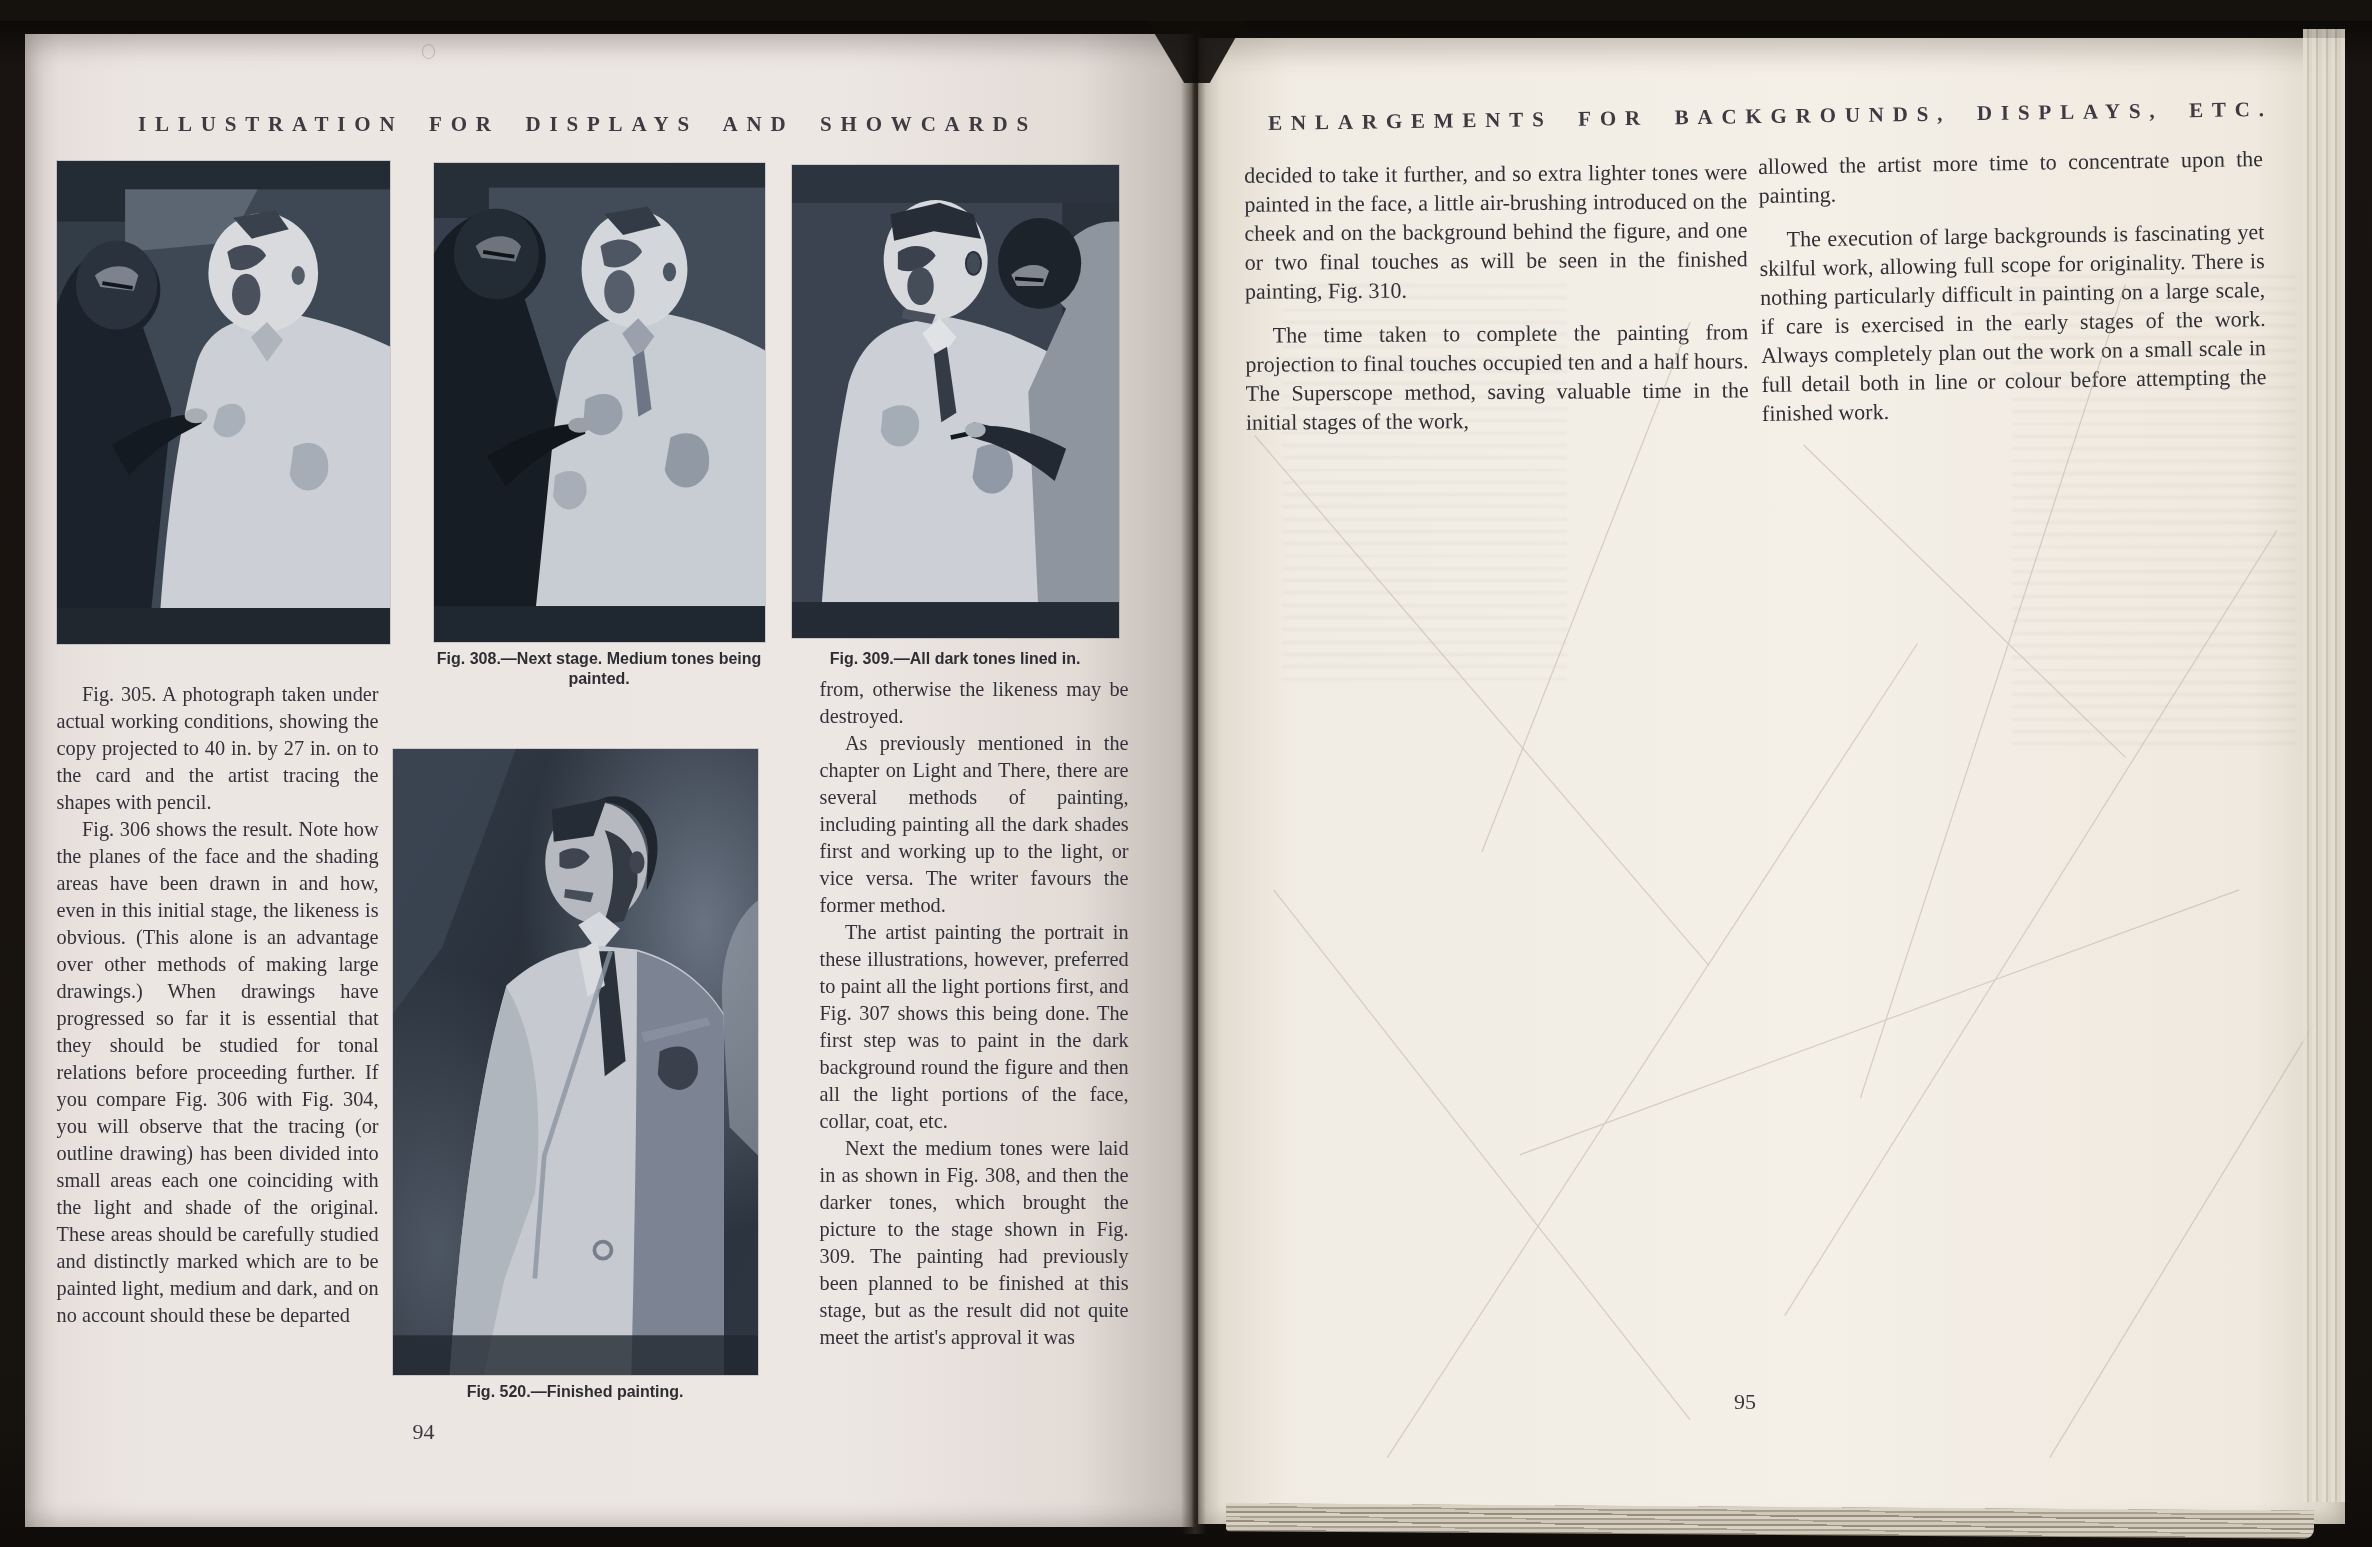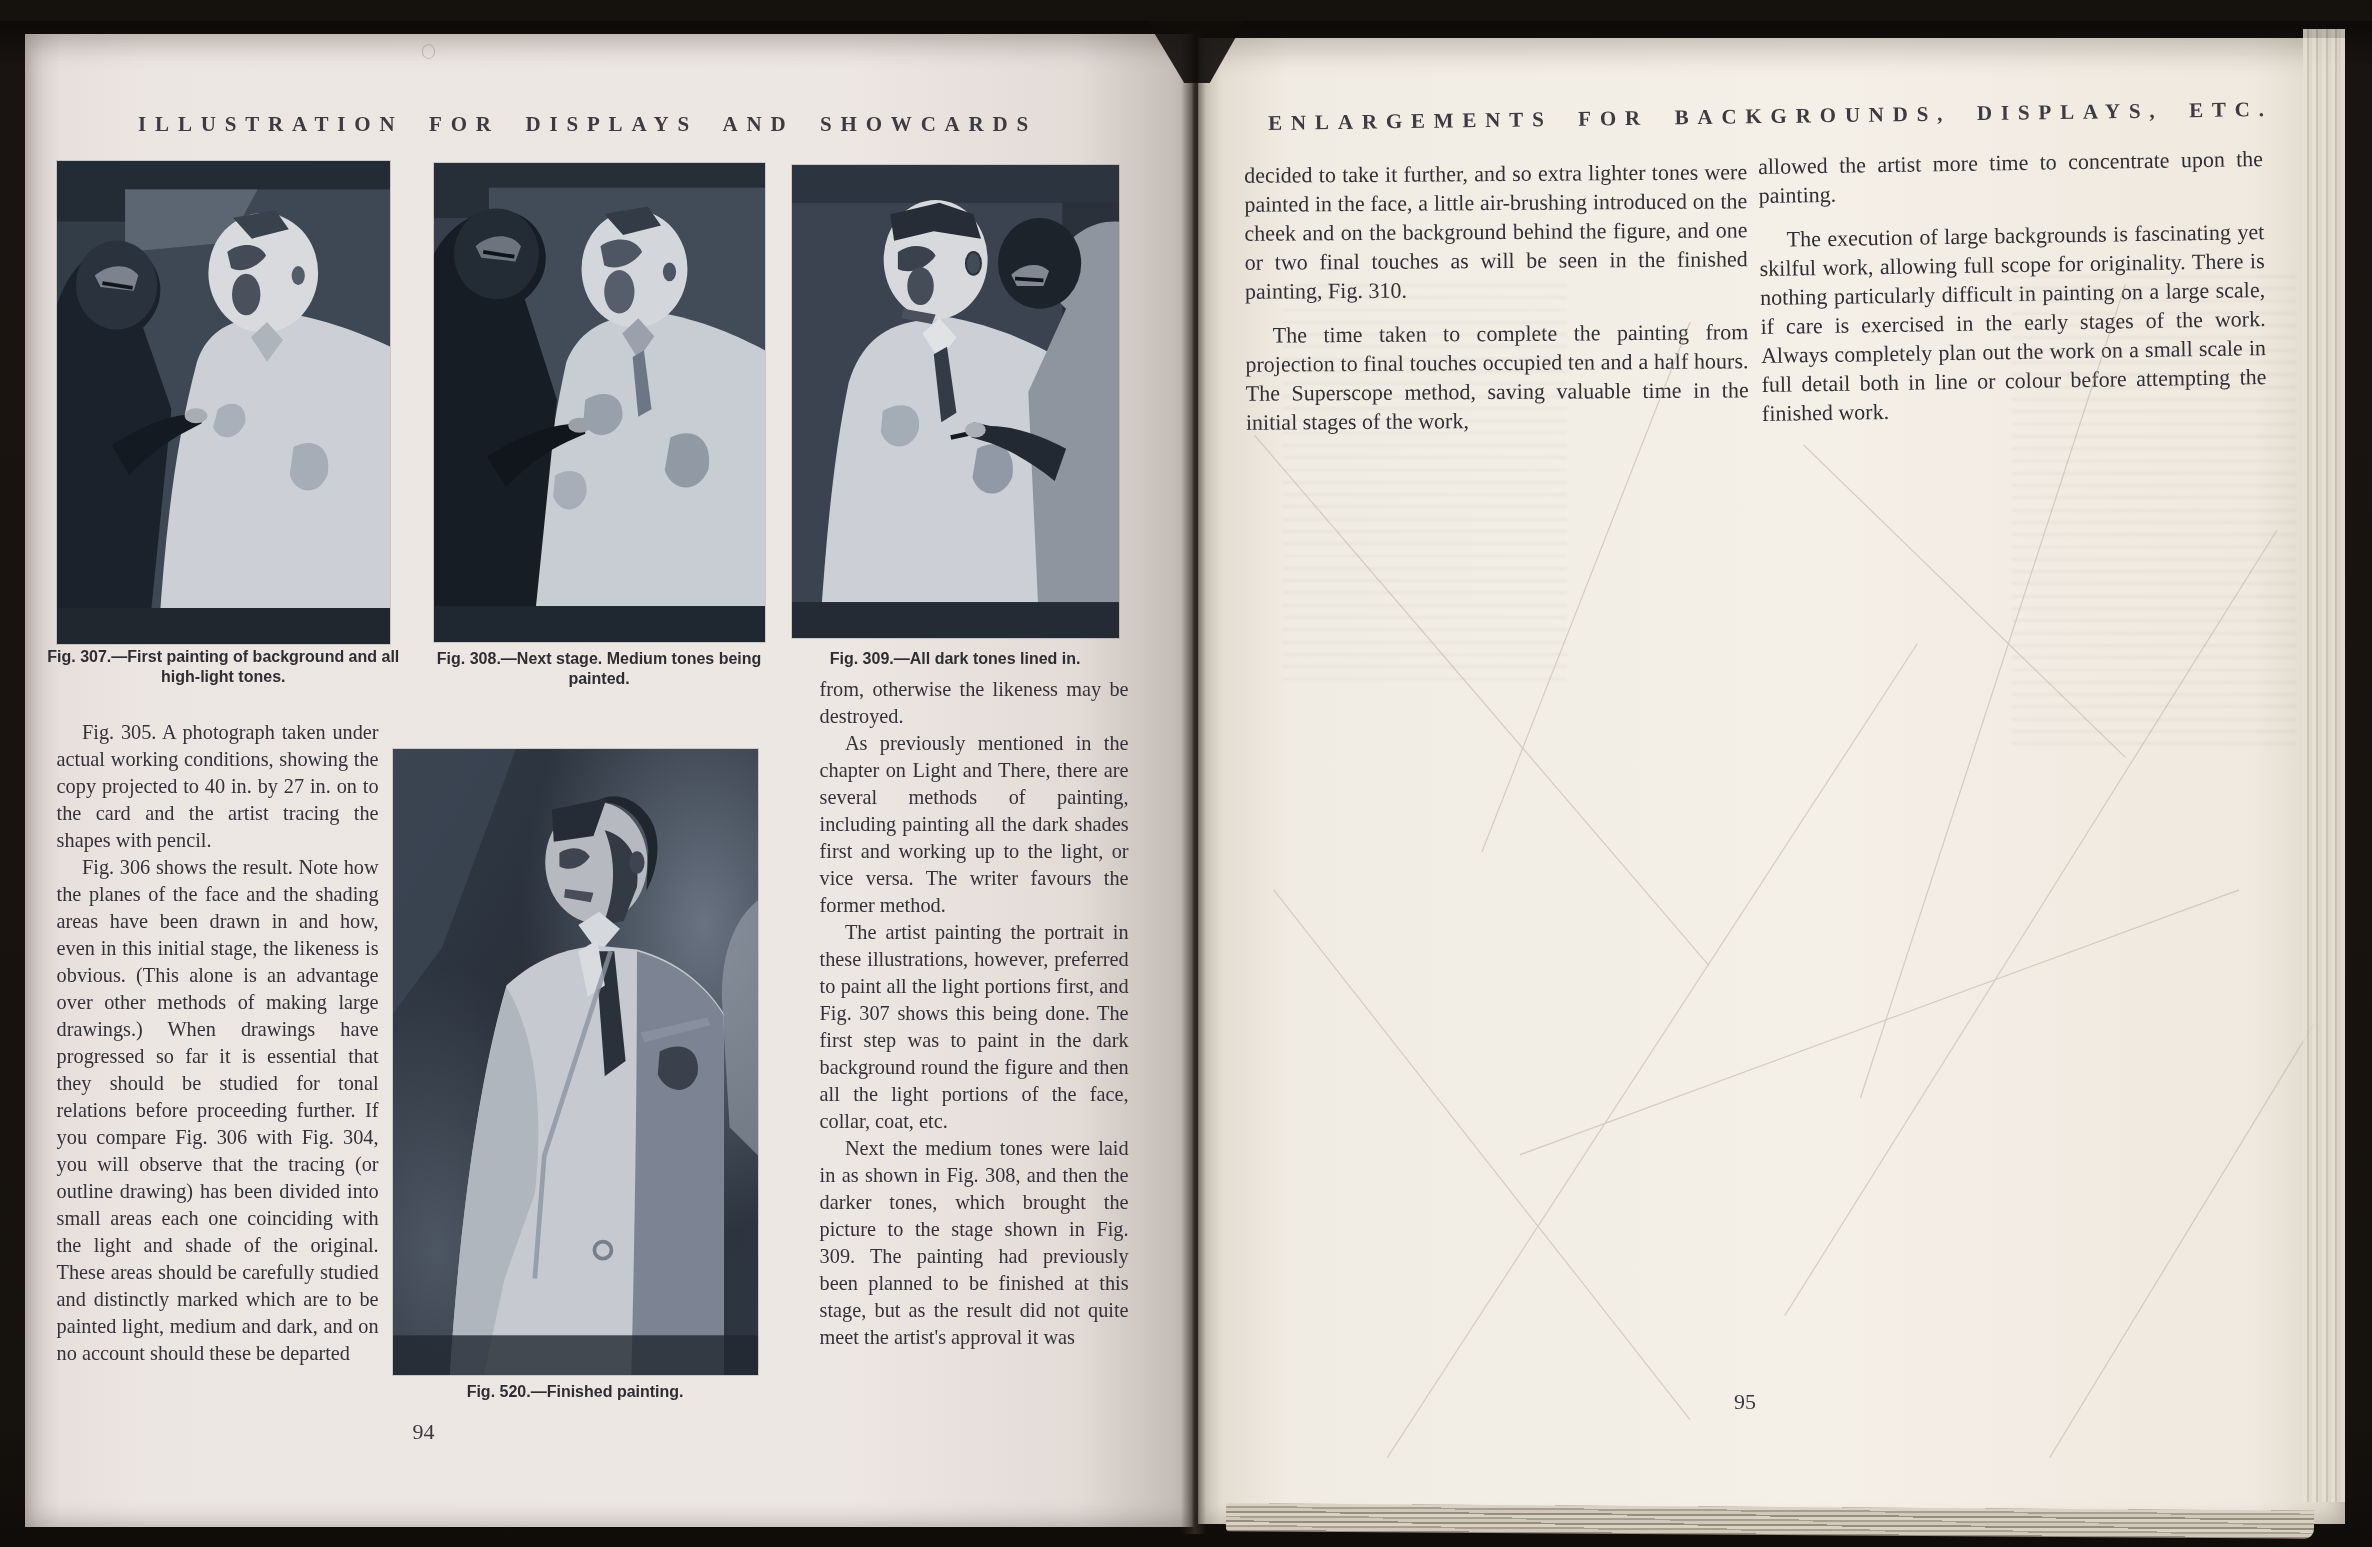--- a/index.html
+++ b/index.html
@@ -127,25 +127,24 @@
         <ellipse cx="262" cy="104" rx="44" ry="48" fill="#1c232b"></ellipse>
         <path d="M232 116 C244 104 262 102 272 112 L266 128 L238 128 Z" fill="#939aa3" opacity=".85"></path>
         <path d="M236 120 l30 2" stroke="#0f141a" stroke-width="4"></path>
         <path d="M290 300 C260 284 232 276 210 276 L192 272 L190 288 L210 294 C232 302 256 316 278 334 Z" fill="#232932"></path>
         <path d="M196 282 l-28 6" stroke="#14191f" stroke-width="5"></path>
         <ellipse cx="194" cy="280" rx="11" ry="8" fill="#aab0b7"></ellipse>
         <rect x="0" y="462" width="346" height="38" fill="#242b34"></rect>
       </svg>
     </div>
 
-    <div class="caption" style="left:13.2px;top:613px;width:371px;">Fig. 307.—First painting of background and all high-light tones.</div>
     <div class="caption" style="left:390px;top:615px;width:369px;">Fig. 308.—Next stage.  Medium tones being painted.</div>
     <div class="caption" style="left:748px;top:615px;width:365px;">Fig. 309.—All dark tones lined in.</div>
 
-    <div class="bodycol" style="left:32px;top:685px;width:322px;">
+    <div class="bodycol" style="left:32px;top:647px;width:322px;">
       <p>Fig. 305.  A photograph taken under actual working conditions, showing the copy projected to 40 in. by 27 in. on to the card and the artist tracing the shapes with pencil.</p>
       <p>Fig. 306 shows the result.  Note how the planes of the face and the shading areas have been drawn in and how, even in this initial stage, the likeness is obvious.  (This alone is an advantage over other methods of making large drawings.)  When drawings have progressed so far it is essential that they should be studied for tonal relations before proceeding further.  If you compare Fig. 306 with Fig. 304, you will observe that the tracing (or outline drawing) has been divided into small areas each one coinciding with the light and shade of the original.  These areas should be carefully studied and distinctly marked which are to be painted light, medium and dark, and on no account should these be departed</p>
     </div>
 
     <div class="bodycol" style="left:795px;top:642px;width:309px;">
       <p class="noindent">from, otherwise the likeness may be destroyed.</p>
       <p>As previously mentioned in the chapter on Light and There, there are several methods of painting, including painting all the dark shades first and working up to the light, or vice versa.  The writer favours the former method.</p>
       <p>The artist painting the portrait in these illustrations, however, preferred to paint all the light portions first, and Fig. 307 shows this being done.  The first step was to paint in the dark background round the figure and then all the light portions of the face, collar, coat, etc.</p>
       <p>Next the medium tones were laid in as shown in Fig. 308, and then the darker tones, which brought the picture to the stage shown in Fig. 309.  The painting had previously been planned to be finished at this stage, but as the result did not quite meet the artist's approval it was</p>
     </div>

